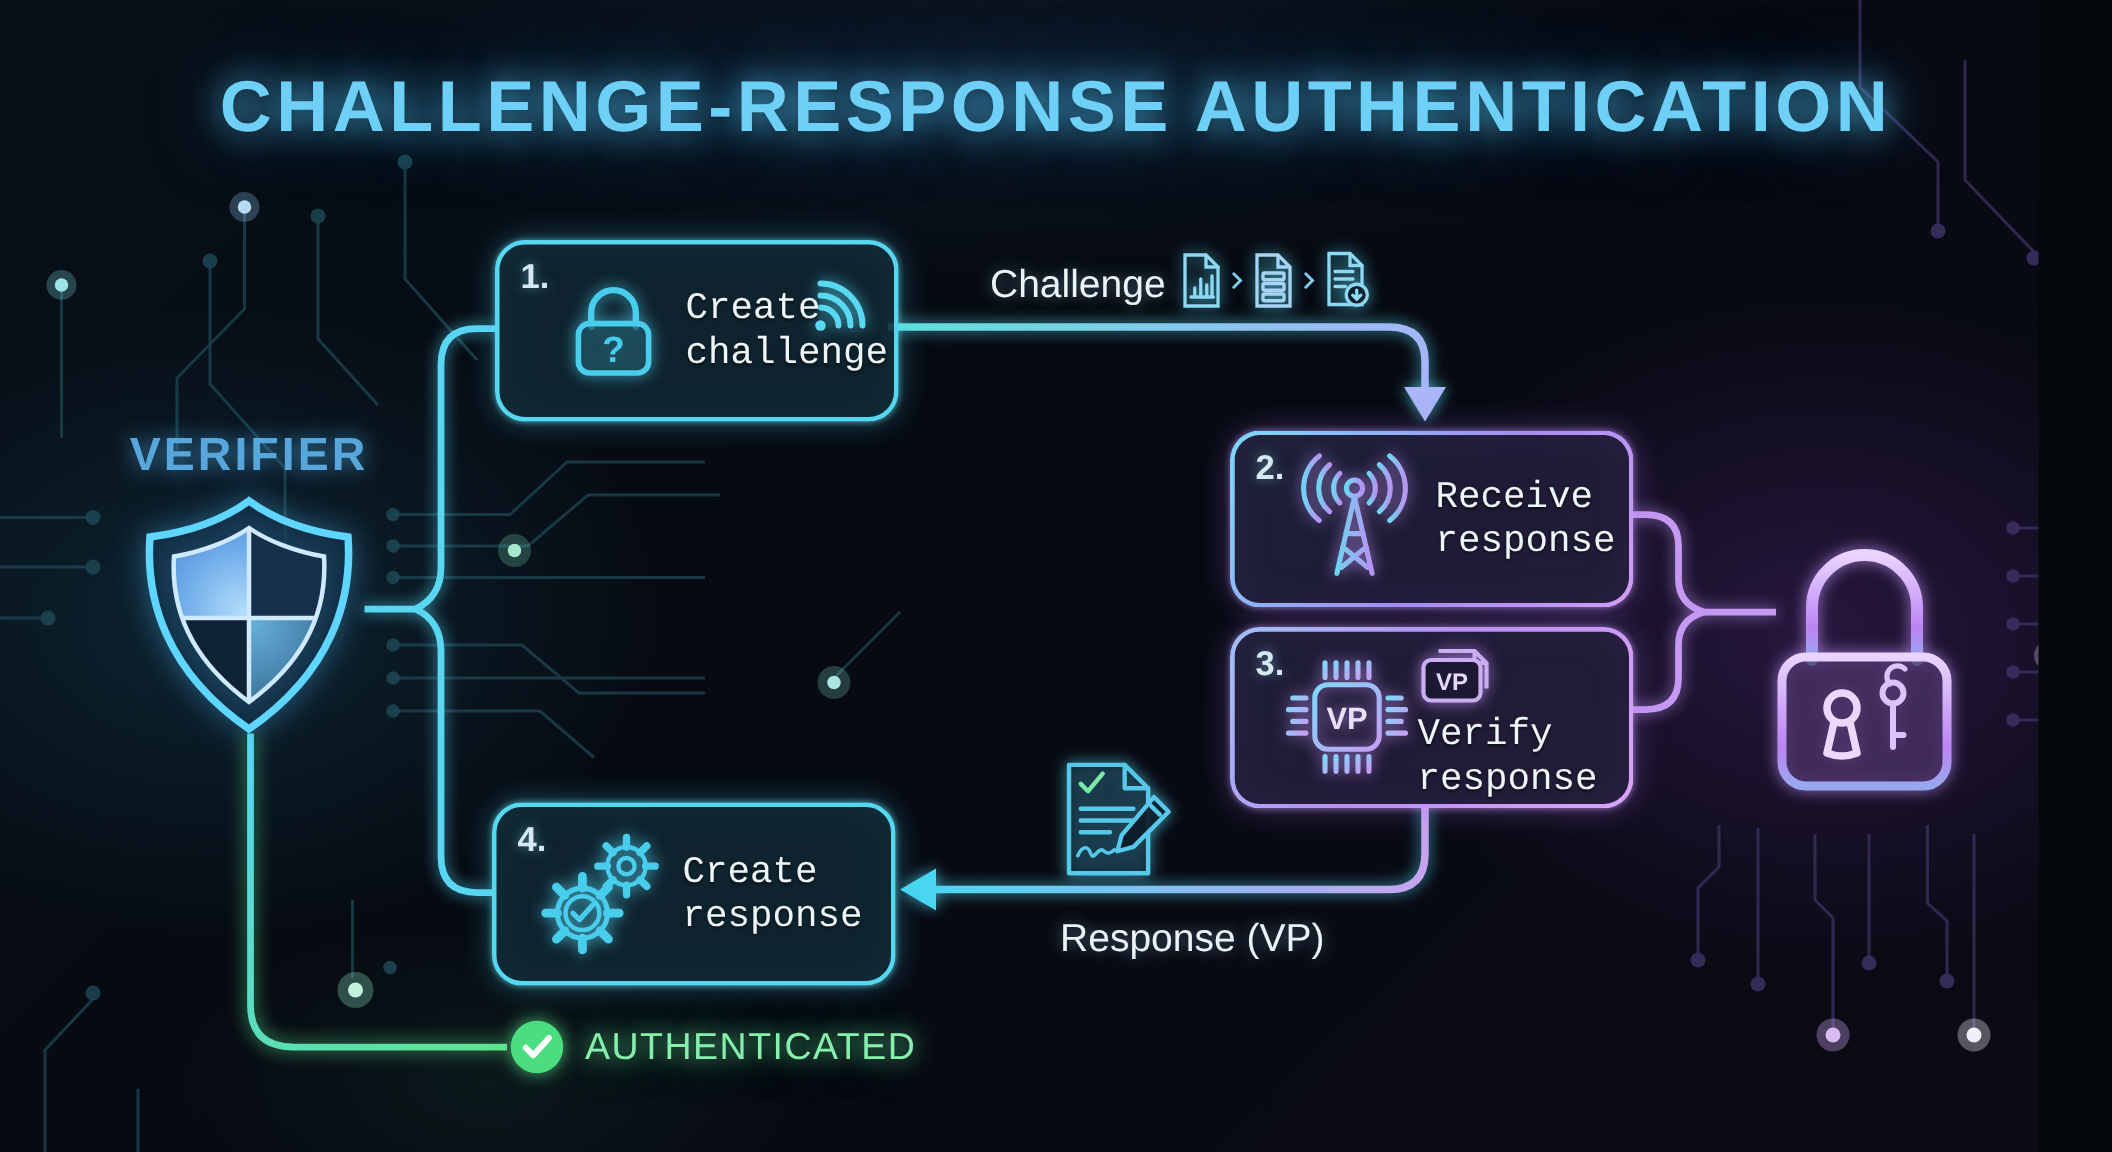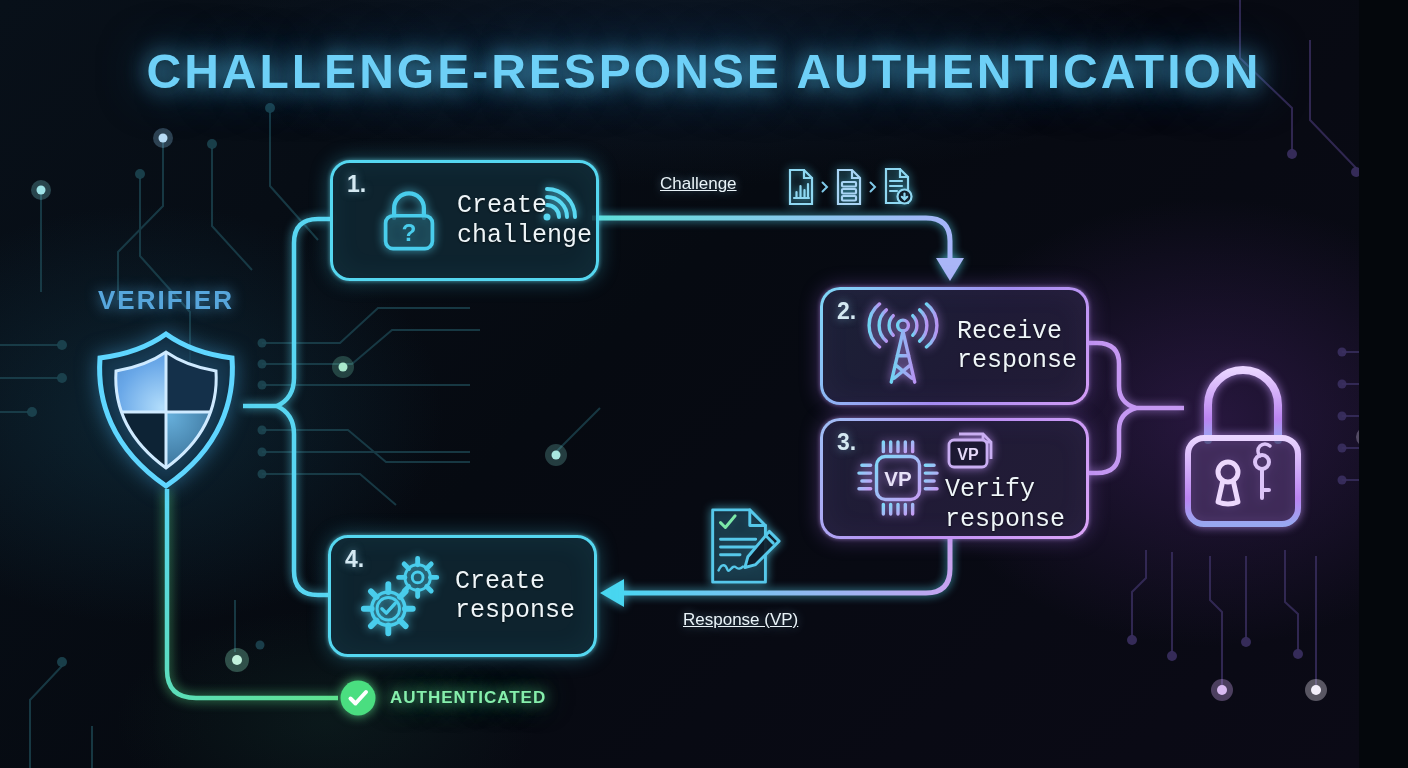--- a/index.html
+++ b/index.html
@@ -14,28 +14,28 @@
       linear-gradient(135deg,#081019 0%,#060a11 45%,#0b0a16 100%);
   }
   svg{display:block}
   .abs{position:absolute;}
   
   .title{
     left:0;top:44px;width:1408px;text-align:center;
     font-size:48px;font-weight:bold;letter-spacing:3px;color:#6ed0f7;
     text-shadow:0 0 22px rgba(90,205,255,.85),0 0 50px rgba(60,170,230,.5),0 3px 5px rgba(0,0,0,.7);
   }
-  .actor-label{font-weight:bold;font-size:26px;letter-spacing:2px;text-align:center;}
+  .actor-label{font-weight:bold;font-size:31px;letter-spacing:2px;text-align:center;}
   .verifier-label{left:46px;top:285px;width:240px;color:#57a6dc;text-shadow:0 0 14px rgba(80,170,225,.8);}
   .prover-label{left:1146px;top:285px;width:200px;color:#c9a2ec;text-shadow:0 0 14px rgba(190,145,240,.8);}
-  .flow-label{font-size:17px;color:#e9f3f8;text-shadow:0 0 10px rgba(160,220,250,.45);text-decoration:underline;}
+  .flow-label{font-size:26px;color:#e9f3f8;text-shadow:0 0 10px rgba(160,220,250,.45);}
   .challenge-label{left:660px;top:174px;}
-  .response-label{left:683px;top:610px;width:200px;text-align:left;}
+  .response-label{left:683px;top:610px;width:200px;text-align:right;}
   .status-row{left:339px;top:679px;display:flex;align-items:center;gap:13px;}
-  .status-text{font-size:17px;font-weight:bold;letter-spacing:1px;color:#86efac;
+  .status-text{font-size:25px;font-weight:normal;letter-spacing:1px;color:#86efac;
     text-shadow:0 0 14px rgba(110,240,160,.85),0 0 30px rgba(80,220,130,.5);}
   
   .step-box{position:absolute;border-radius:20px;}
   .box-cyan{
     border:3px solid #55d7f0;background:rgba(16,39,50,.88);
     box-shadow:0 0 20px rgba(70,210,240,.35),0 0 4px rgba(120,230,250,.6),inset 0 0 30px rgba(70,210,240,.07);
   }
   .box-grad{
     border:3px solid transparent;
     background:linear-gradient(rgba(19,17,38,.92),rgba(19,17,38,.92)) padding-box,

